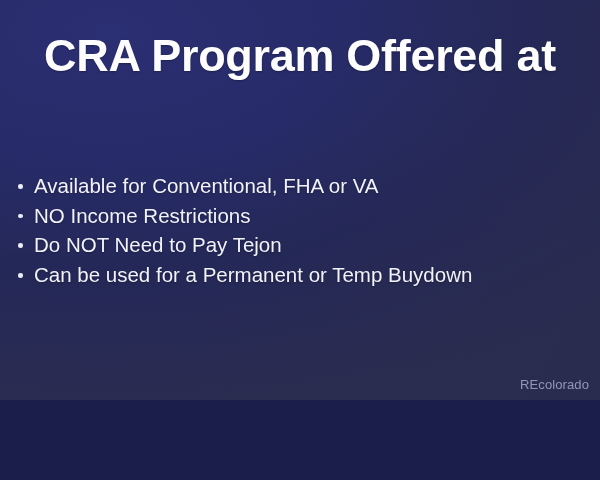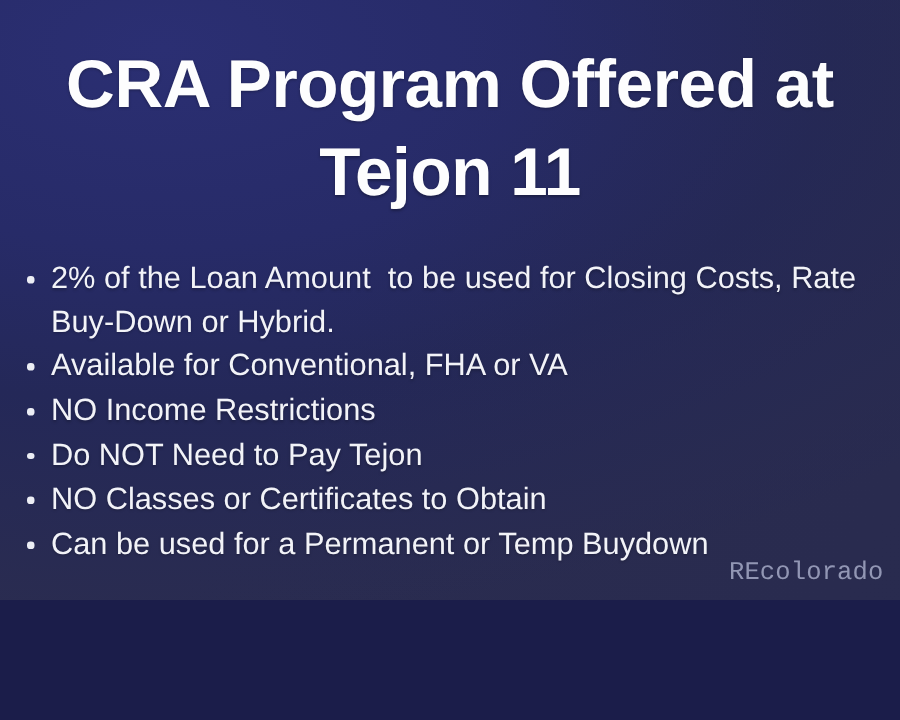--- a/index.html
+++ b/index.html
@@ -77,41 +77,37 @@
     height: 4.5px;
     border-radius: 50%;
     background: #eceef5;
   }
 
   .watermark {
     position: absolute;
     right: 11px;
     bottom: 8px;
     color: #9ba0bd;
-    font-size: 17px;
+    font-size: 13px;
     letter-spacing: 0.1px;
     z-index: 3;
     opacity: 0.92;
-    font-family: Liberation Mono, monospace;
   }
 </style>
 </head>
 <body>
 
 <div class="slide">
 
   <div class="title-block">
     <span class="title-line">CRA Program Offered at</span>
-    <span class="title-line">Tejon 11</span>
   </div>
 
   <ul class="bullets">
-    <li class="bullet">2% of the Loan Amount  to be used for Closing Costs, Rate Buy-Down or Hybrid.</li>
     <li class="bullet">Available for Conventional, FHA or VA</li>
     <li class="bullet">NO Income Restrictions</li>
     <li class="bullet">Do NOT Need to Pay Tejon</li>
-    <li class="bullet">NO Classes or Certificates to Obtain</li>
     <li class="bullet">Can be used for a Permanent or Temp Buydown</li>
   </ul>
 
   <div class="watermark">REcolorado</div>
 
 </div>
 
 </body></html>

